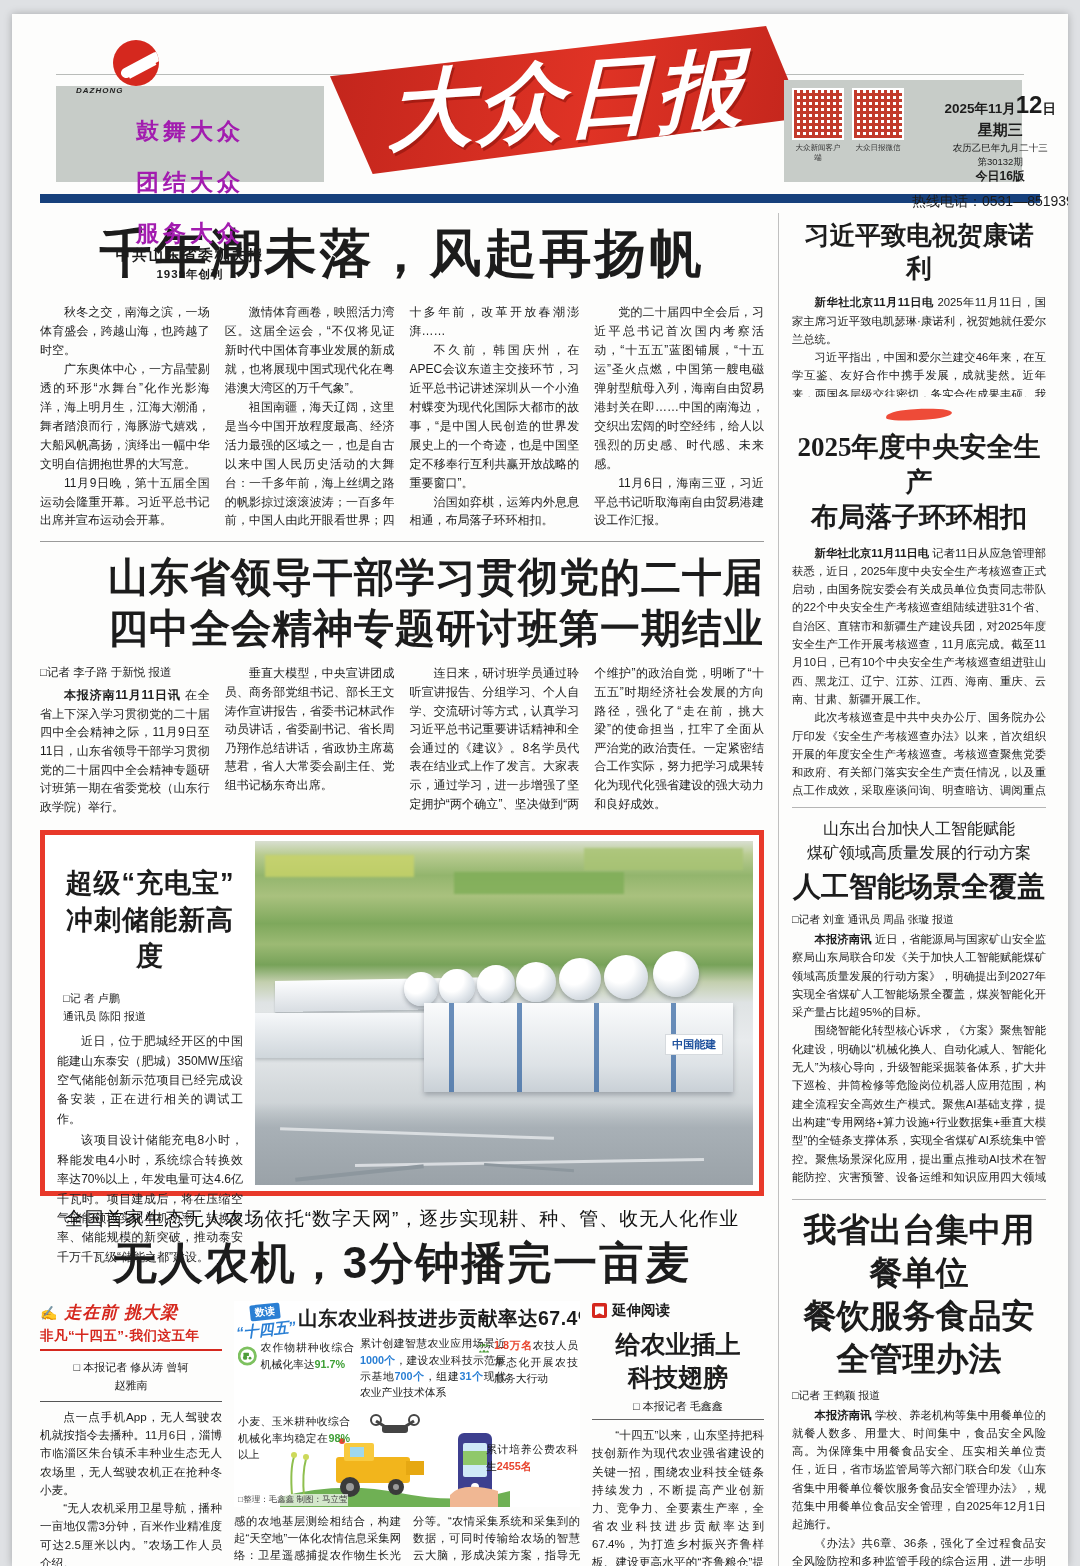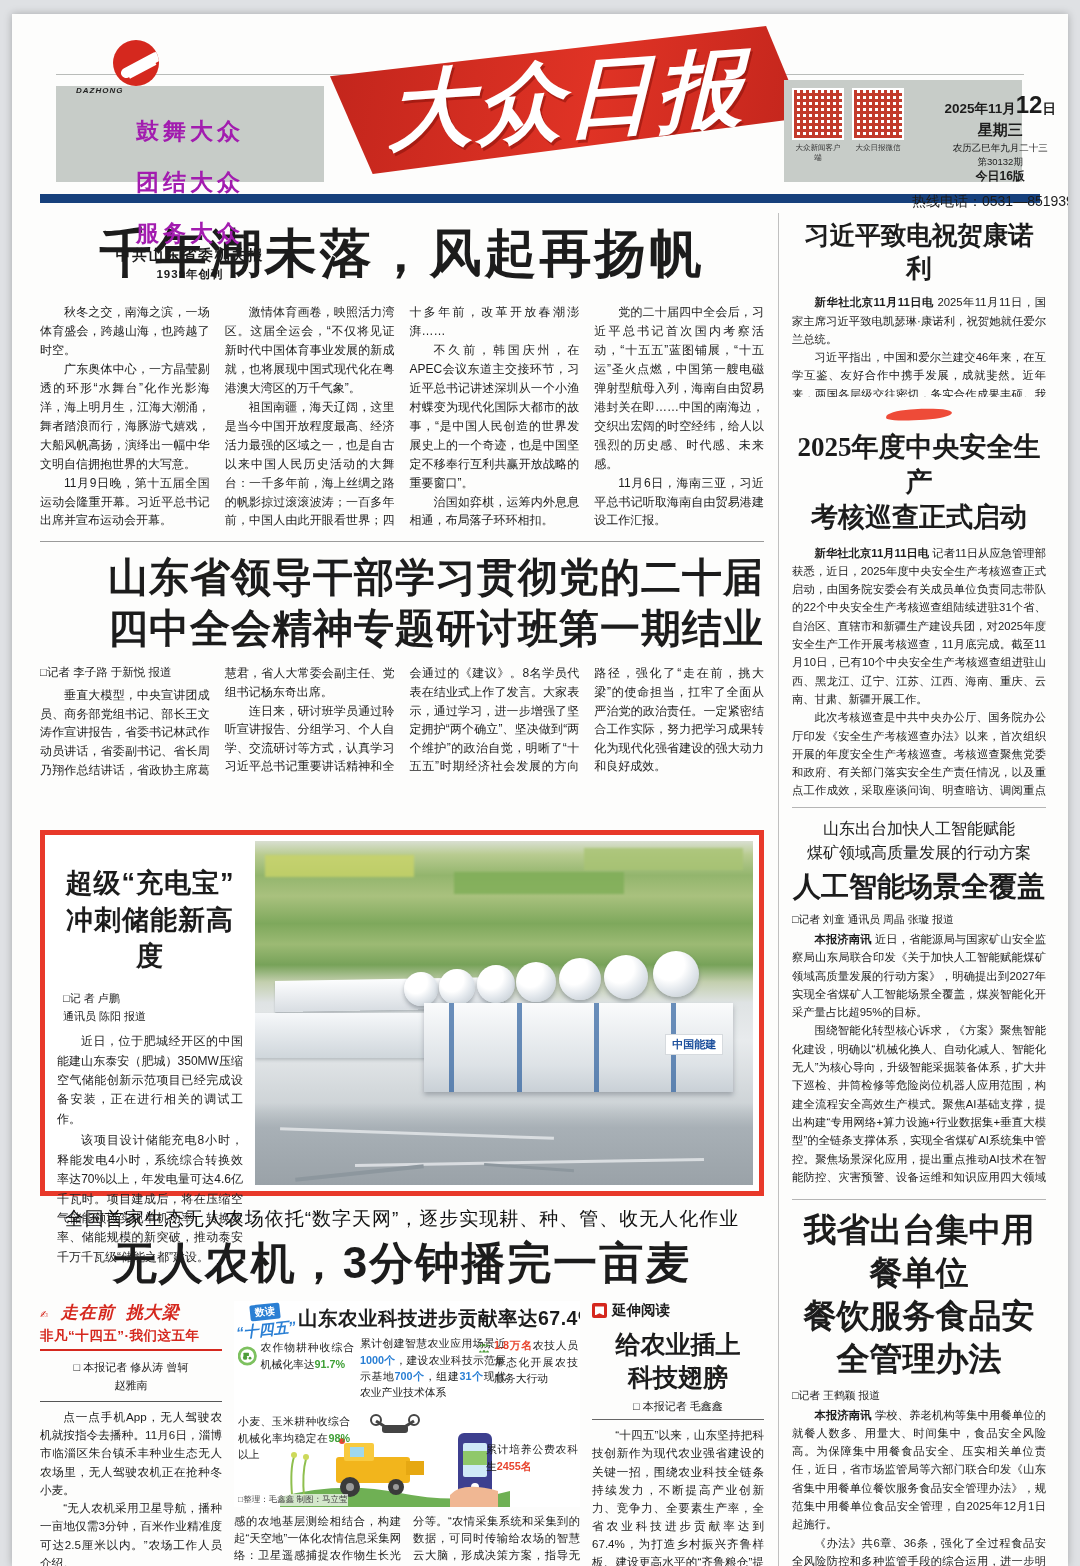--- a/index.html
+++ b/index.html
@@ -71,21 +71,21 @@
   .bldg-sign { position:absolute; right:6%; top:56%; background:#fff; padding:2px 6px; border:1px solid #d6dade; font-size:11px; font-weight:700; color:#1c4f9c; white-space:nowrap; }
   .fore-road { position:absolute; left:0; right:0; bottom:0; height:24%; background:linear-gradient(180deg,rgba(140,148,154,0) 0,#a8b0b6 30%,#9aa2a8 100%); }
   .road-line { position:absolute; height:3px; background:#e7eaec; opacity:.8; }
   .pipe { position:absolute; background:#8d979e; }
 
   
   .farm-kicker { text-align:center; font-size:19px; letter-spacing:1px; margin:10px 0 2px; color:#111; }
   .farm-headline { text-align:center; font-size:44px; font-weight:900; letter-spacing:2px; margin:2px 0 8px; white-space:nowrap; }
   .farm-row { display:flex; gap:12px; }
   .farm-left { width:182px; }
-  .brand-row { color:#d5281e; font-weight:900; font-style:italic; font-size:17px; letter-spacing:1px; white-space:nowrap;font-family:Liberation Mono, monospace; }
+  .brand-row { color:#d5281e; font-weight:900; font-style:italic; font-size:17px; letter-spacing:1px; white-space:nowrap; }
   .brand-row .pen { font-style:normal; font-size:14px; }
   .series { color:#d5281e; font-weight:700; font-size:13.5px; margin-top:3px; padding-bottom:4px; border-bottom:2px solid #d5281e; letter-spacing:.5px; white-space:nowrap; }
   .farm-byline { font-size:11px; text-align:center; margin:8px 0 6px; padding-bottom:6px; border-bottom:1px solid #555; line-height:1.6; }
   .farm-body { font-size:11.6px; line-height:1.58; height:226px; overflow:hidden; text-align:justify; }
   .farm-mid { width:346px; display:flex; flex-direction:column; }
   .infographic { position:relative; height:206px; background:#fff; overflow:hidden; }
   .ig-badge { position:absolute; left:2px; top:0; width:58px; text-align:center; }
   .ig-badge .b1 { display:inline-block; background:#2a7fd4; color:#fff; font-size:10px; font-weight:700; padding:1px 5px; border-radius:2px; transform:rotate(-6deg); }
   .ig-badge .b2 { display:block; color:#2a7fd4; font-weight:900; font-style:italic; font-size:15px; transform:rotate(-6deg); margin-top:1px; white-space:nowrap; }
   .ig-title { position:absolute; left:64px; top:4px; font-size:19.5px; font-weight:900; letter-spacing:.5px; white-space:nowrap; }
@@ -190,20 +190,21 @@
       <hr class="rule">
 
       <article>
         <h2 class="study-title">
           <div>山东省领导干部学习贯彻党的二十届</div>
           <div>四中全会精神专题研讨班第一期结业</div>
         </h2>
         <div class="cols4b">
           <div class="byline">□记者 李子路 于新悦 报道</div>
           <div>
+              <p class="para"><b>本报济南11月11日讯</b> 在全省上下深入学习贯彻党的二十届四中全会精神之际，11月9日至11日，山东省领导干部学习贯彻党的二十届四中全会精神专题研讨班第一期在省委党校（山东行政学院）举行。</p>
               <p class="para">垂直大模型，中央宣讲团成员、商务部党组书记、部长王文涛作宣讲报告，省委书记林武作动员讲话，省委副书记、省长周乃翔作总结讲话，省政协主席葛慧君，省人大常委会副主任、党组书记杨东奇出席。</p>
               <p class="para">连日来，研讨班学员通过聆听宣讲报告、分组学习、个人自学、交流研讨等方式，认真学习习近平总书记重要讲话精神和全会通过的《建议》。8名学员代表在结业式上作了发言。大家表示，通过学习，进一步增强了坚定拥护“两个确立”、坚决做到“两个维护”的政治自觉，明晰了“十五五”时期经济社会发展的方向路径，强化了“走在前，挑大梁”的使命担当，扛牢了全面从严治党的政治责任。一定紧密结合工作实际，努力把学习成果转化为现代化强省建设的强大动力和良好成效。</p>
             </div>
         </div>
       </article>
 
       <section class="photo-pack">
         <div class="pp-text">
           <div class="pp-title">
             <div>超级“充电宝”</div>
@@ -371,21 +372,21 @@
             <p class="para"><b>新华社北京11月11日电</b> 2025年11月11日，国家主席习近平致电凯瑟琳·康诺利，祝贺她就任爱尔兰总统。</p>
             <p class="para">习近平指出，中国和爱尔兰建交46年来，在互学互鉴、友好合作中携手发展，成就斐然。近年来，两国各层级交往密切，务实合作成果丰硕。我高度重视中爱关系发展，愿同康诺利总统一道努力，增进政治互信，赓续传统友好，共同支持多边主义和自由贸易，推动中爱互惠战略伙伴关系不断向前发展，更好造福两国人民。</p>
           </div>
       </article>
 
       <div class="brush"></div>
 
       <article>
         <h3 class="side-title safety-title">
           <div>2025年度中央安全生产</div>
-          <div>考核巡查正式启动</div>
+          <div>布局落子环环相扣</div>
         </h3>
         <div class="side-body clamp-safety">
             <p class="para"><b>新华社北京11月11日电</b> 记者11日从应急管理部获悉，近日，2025年度中央安全生产考核巡查正式启动，由国务院安委会有关成员单位负责同志带队的22个中央安全生产考核巡查组陆续进驻31个省、自治区、直辖市和新疆生产建设兵团，对2025年度安全生产工作开展考核巡查，11月底完成。截至11月10日，已有10个中央安全生产考核巡查组进驻山西、黑龙江、辽宁、江苏、江西、海南、重庆、云南、甘肃、新疆开展工作。</p>
             <p class="para">此次考核巡查是中共中央办公厅、国务院办公厅印发《安全生产考核巡查办法》以来，首次组织开展的年度安全生产考核巡查。考核巡查聚焦党委和政府、有关部门落实安全生产责任情况，以及重点工作成效，采取座谈问询、明查暗访、调阅重点资料、约谈会商、个别谈话、专家指导服务等方式开展工作。同步核查前期掌握的问题隐患线索，抽查前三季度明查暗访反馈的问题隐患整改落实和系统治理情况。通过严格开展年度考核巡查，推动各级党委和政府、有关部门更好统筹发展和安全，持续加强和改进安全生产工作，坚决防范遏制重大生产安全事故发生，推动全国安全生产形势持续稳定。考核巡查过程中，将坚决贯彻落实中央八项规定及其实施细则精神，注重提高考核巡查质效和整治形式主义为基层减负并重，把“多通报、多发督办函、多暗访、多拍摄隐患场景”贯穿全过程。</p>
           </div>
       </article>
 
       <hr class="side-rule">
 
       <article>

